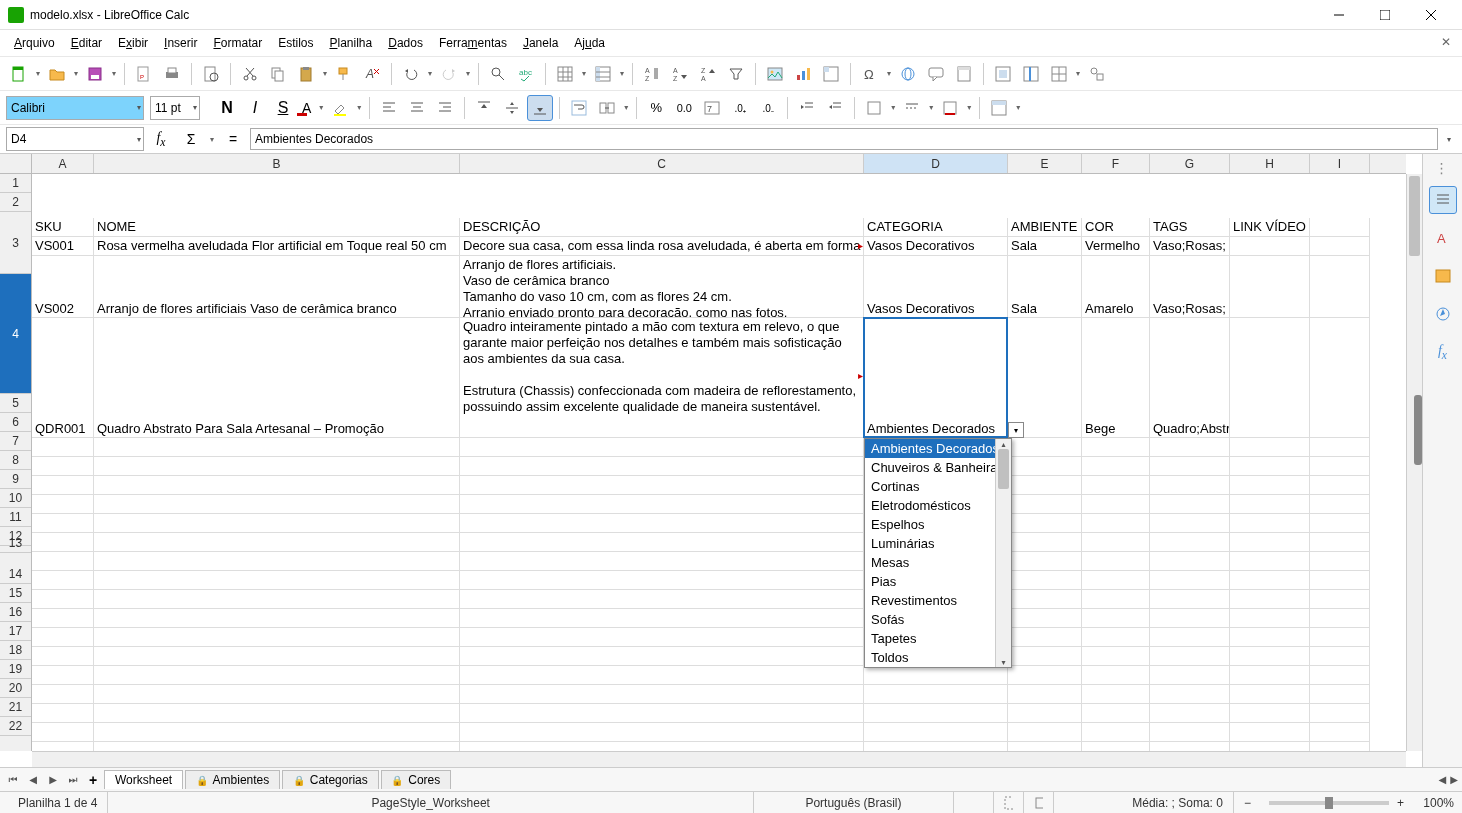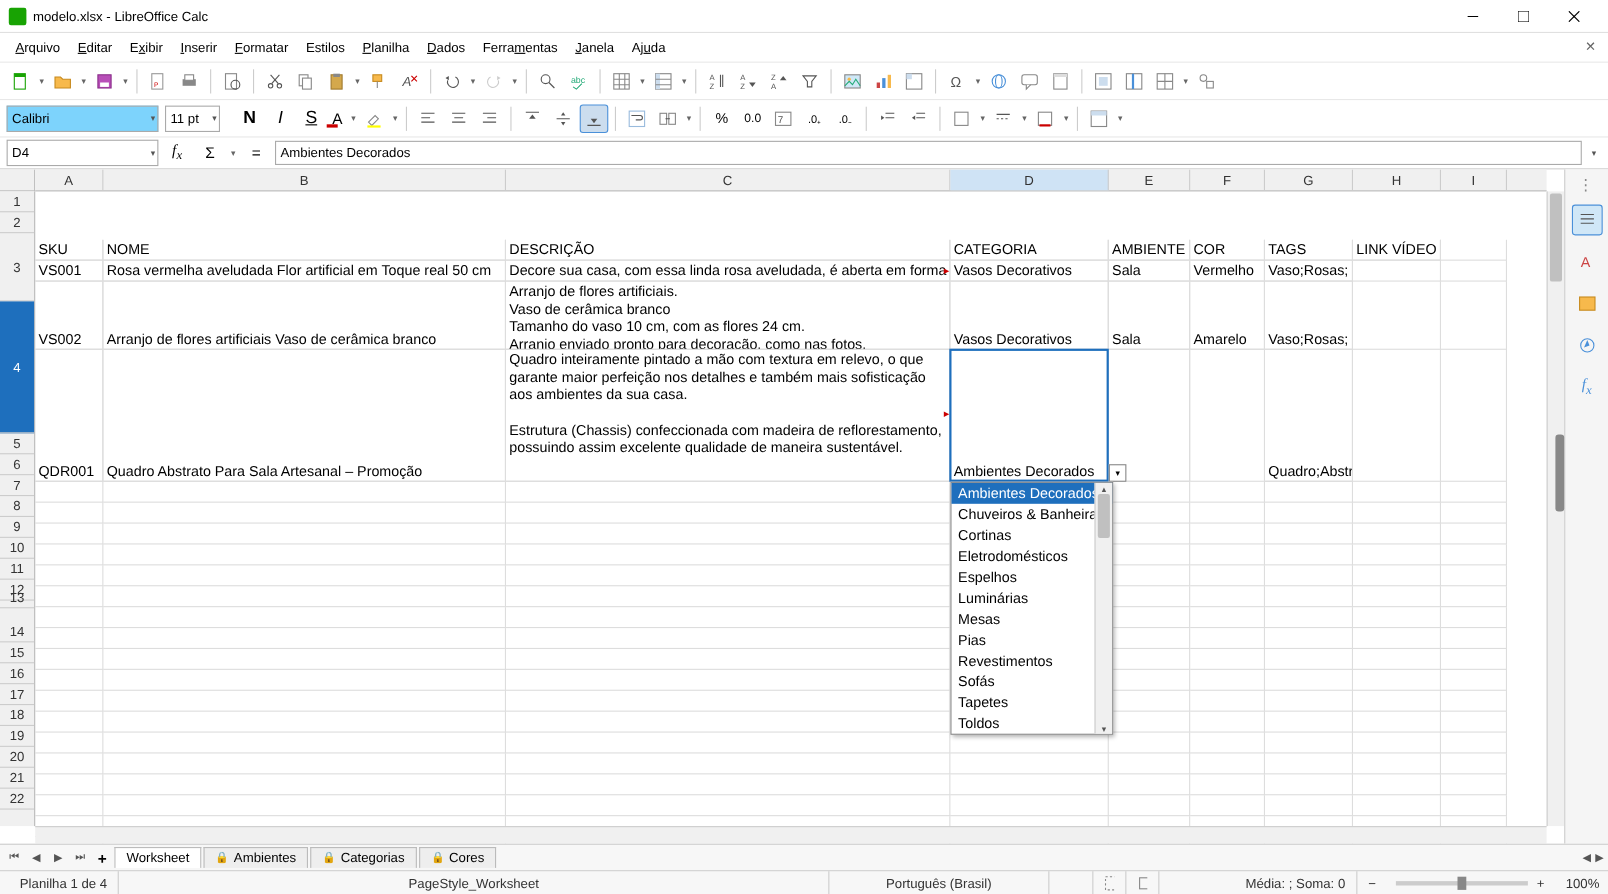--- a/index.html
+++ b/index.html
@@ -773,20 +773,21 @@
         <div class="cell" style="left: 976px; top: 38px; width: 74px; height: 62px; display: flex; align-items: flex-end;">Sala</div>
         <div class="cell" style="left: 1050px; top: 38px; width: 68px; height: 62px; display: flex; align-items: flex-end;">Amarelo</div>
         <div class="cell" style="left: 1118px; top: 38px; width: 80px; height: 62px; display: flex; align-items: flex-end;">Vaso;Rosas;</div>
         <div class="cell" style="left: 0px; top: 100px; width: 62px; height: 120px; display: flex; align-items: flex-end;">QDR001</div>
         <div class="cell" style="left: 62px; top: 100px; width: 366px; height: 120px; display: flex; align-items: flex-end;">Quadro Abstrato Para Sala Artesanal – Promoção</div>
         <div class="cell wrap" style="left: 428px; top: 100px; width: 404px; height: 120px; white-space: pre-line;">Quadro inteiramente pintado a mão com textura em relevo, o que garante maior perfeição nos detalhes e também mais sofisticação aos ambientes da sua casa.
 
 Estrutura (Chassis) confeccionada com madeira de reflorestamento, possuindo assim excelente qualidade de maneira sustentável.</div>
         <div class="cell" style="left: 832px; top: 100px; width: 144px; height: 120px; display: flex; align-items: flex-end; white-space: nowrap; overflow: visible;">Ambientes Decorados</div>
         <div class="cell" style="left: 976px; top: 100px; width: 74px; height: 120px; display: flex; align-items: flex-end;">la</div>
+        <div class="cell" style="left: 1050px; top: 100px; width: 68px; height: 120px; display: flex; align-items: flex-end;">Bege</div>
         <div class="cell" style="left: 1118px; top: 100px; width: 80px; height: 120px; display: flex; align-items: flex-end;">Quadro;Abstrato</div>
         <div class="ovf-mark" style="left: 826px; top: 22px;">▸</div>
         <div class="ovf-mark" style="left: 826px; top: 152px;">▸</div>
         <div class="active-cell" style="left: 831px; top: 99px; width: 145px; height: 121px;"></div>
         <div class="dd-btn" style="left: 976px; top: 204px;">▾</div>
         <div class="dropdown-list" style="left: 832px; top: 220px; width: 148px;">
           <div class="dli sel">Ambientes Decorados</div>
           <div class="dli">Chuveiros &amp; Banheiras</div>
           <div class="dli">Cortinas</div>
           <div class="dli">Eletrodomésticos</div>

